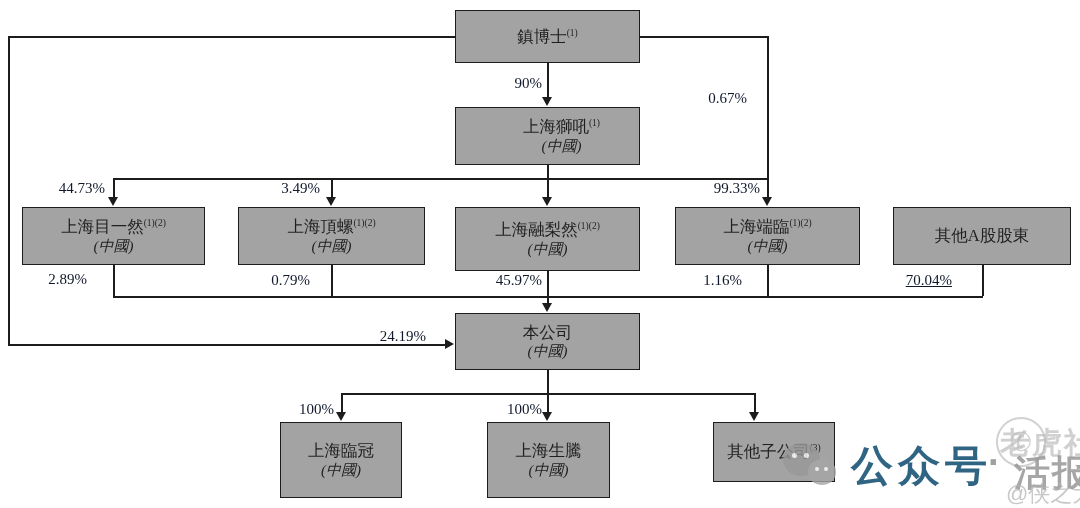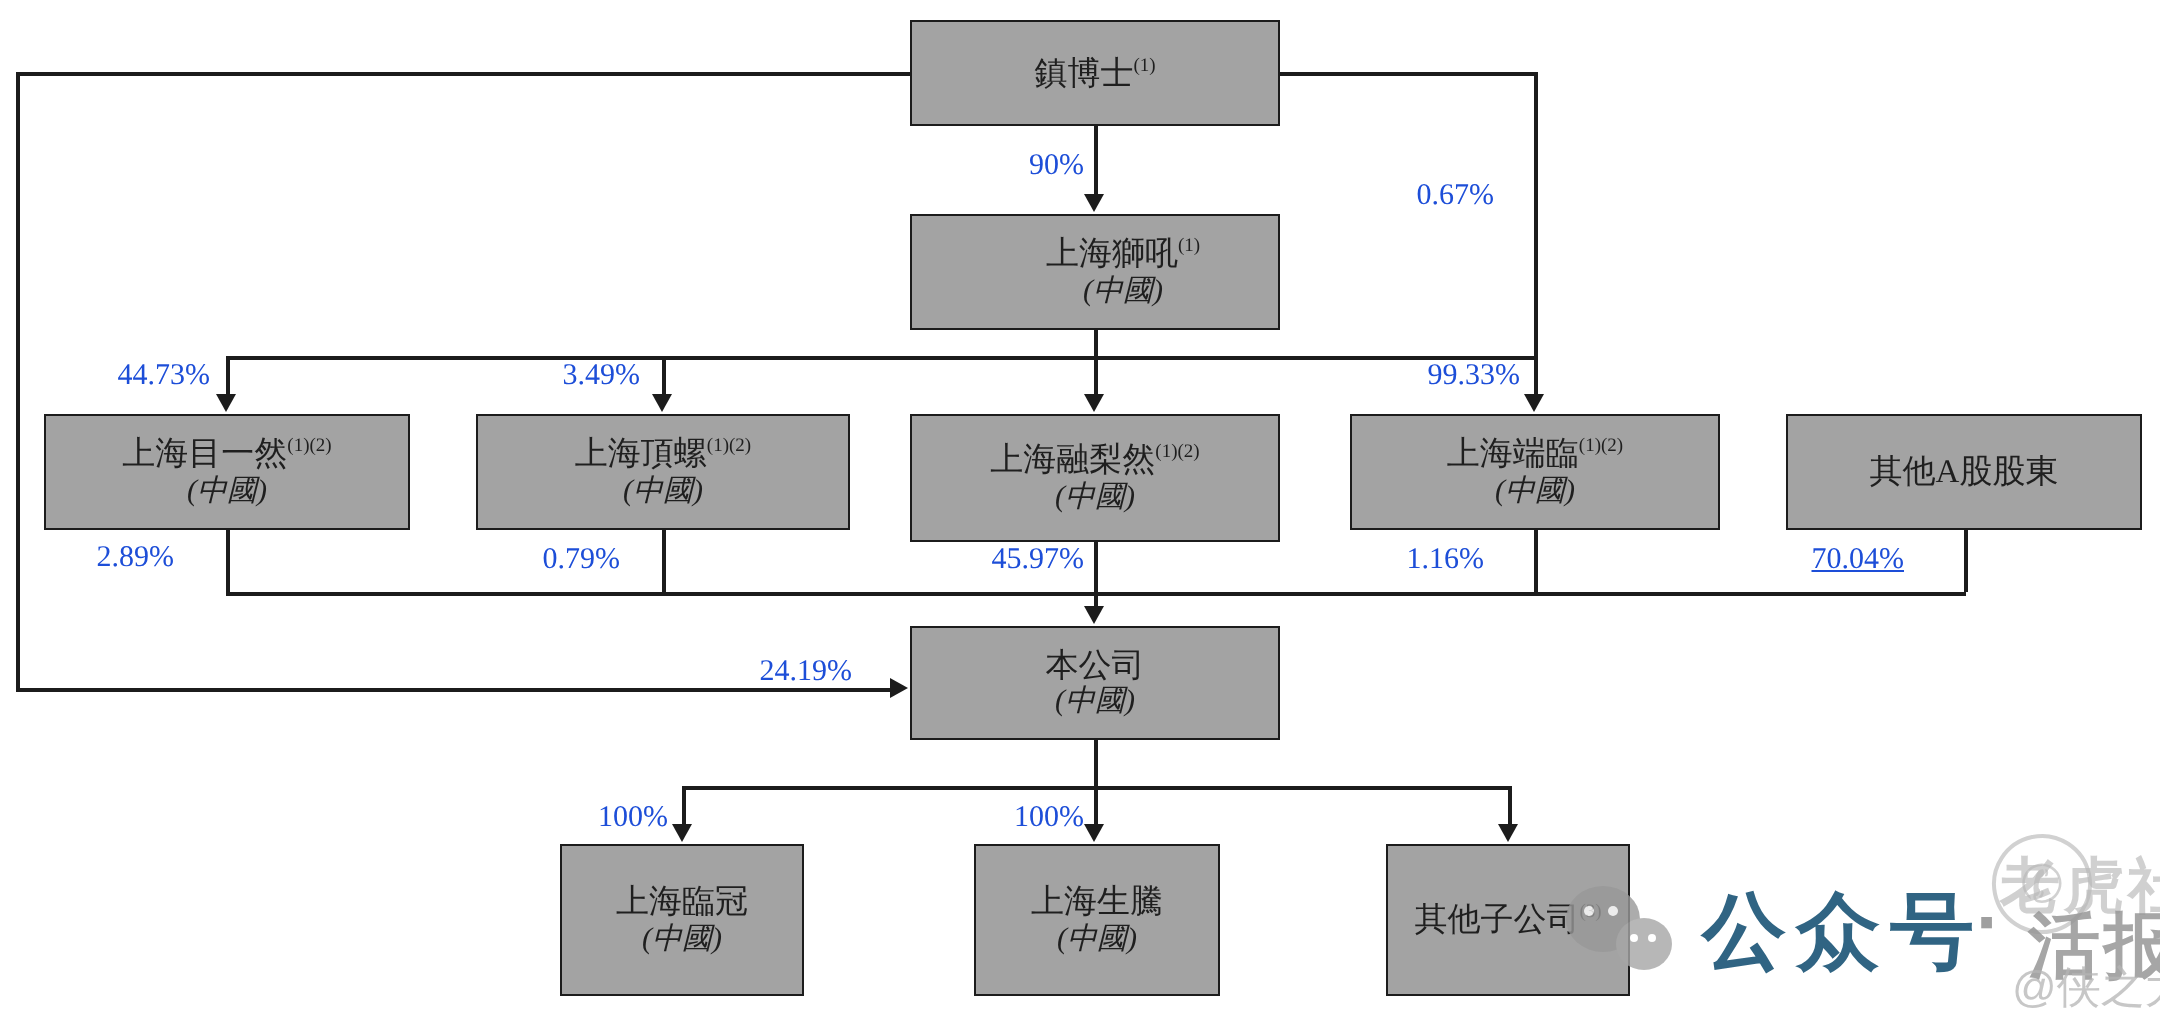--- a/index.html
+++ b/index.html
@@ -10,21 +10,21 @@
        text-align:center;font-size:16.5px;line-height:1.2;}
   .box sup{font-size:9.5px;line-height:0;}
   .country{font-style:italic;font-size:15px;}
   .hline,.vline{position:absolute;background:#1c1c1c;}
   .hline{height:1.6px;}
   .vline{width:1.6px;}
   .arr-d{position:absolute;width:0;height:0;border-left:5.5px solid transparent;
          border-right:5.5px solid transparent;border-top:9.5px solid #1c1c1c;}
   .arr-r{position:absolute;width:0;height:0;border-top:5.5px solid transparent;
          border-bottom:5.5px solid transparent;border-left:9.5px solid #1c1c1c;}
-  .pct{position:absolute;font-size:15px;color:#1d4ed8;text-align:right;}
+  .pct{position:absolute;font-size:15px;color:#0f172a;text-align:right;}
   
   .wm{position:absolute;font-family:"Liberation Sans","DejaVu Sans",sans-serif;pointer-events:none;}
   .wm-gzh{left:851px;top:438px;font-size:42px;font-weight:bold;color:#0c4a6e;letter-spacing:5px;opacity:.85;}
   .wm-dot{left:988px;top:441px;font-size:38px;font-weight:bold;color:#8f8f8f;opacity:.85;}
   .wm-comm{left:1000px;top:423px;font-size:30px;font-weight:bold;color:#b8b8b8;opacity:.65;letter-spacing:2px;white-space:nowrap;}
   .wm-rep{left:1014px;top:449px;font-size:36px;font-weight:bold;color:#979797;opacity:.85;letter-spacing:2px;white-space:nowrap;}
   .wm-handle{left:1006px;top:479px;font-size:22px;color:#b5b5b5;opacity:.75;white-space:nowrap;}
   .wm-wechat{left:783px;top:441px;width:70px;height:55px;opacity:.8;}
   .wm-wechat .b1{position:absolute;left:0;top:2px;width:37px;height:33px;border-radius:50%;background:#989898;}
   .wm-wechat .b2{position:absolute;left:25px;top:18px;width:28px;height:26px;border-radius:50%;background:#a6a6a6;}
@@ -133,21 +133,21 @@
   <div class="box" style="left:280px;top:422px;width:122px;height:76px;">
     <div><span>上海臨冠</span></div>
     <div class="country">(中國)</div>
   </div>
 
   <div class="box" style="left:487px;top:422px;width:123px;height:76px;">
     <div><span>上海生騰</span></div>
     <div class="country">(中國)</div>
   </div>
 
-  <div class="box" style="left:693px;top:422px;width:122px;height:76px;">
+  <div class="box" style="left:713px;top:422px;width:122px;height:60px;">
     <div><span>其他子公司</span><sup>(3)</sup></div>
   </div>
 
   <div class="wm wm-wechat">
     <div class="b1">
         <span class="e" style="left:9px;top:10px;"></span>
         <span class="e" style="left:21px;top:10px;"></span>
       </div>
     <div class="b2">
         <span class="e" style="left:7px;top:8px;width:4px;height:4px;"></span>

